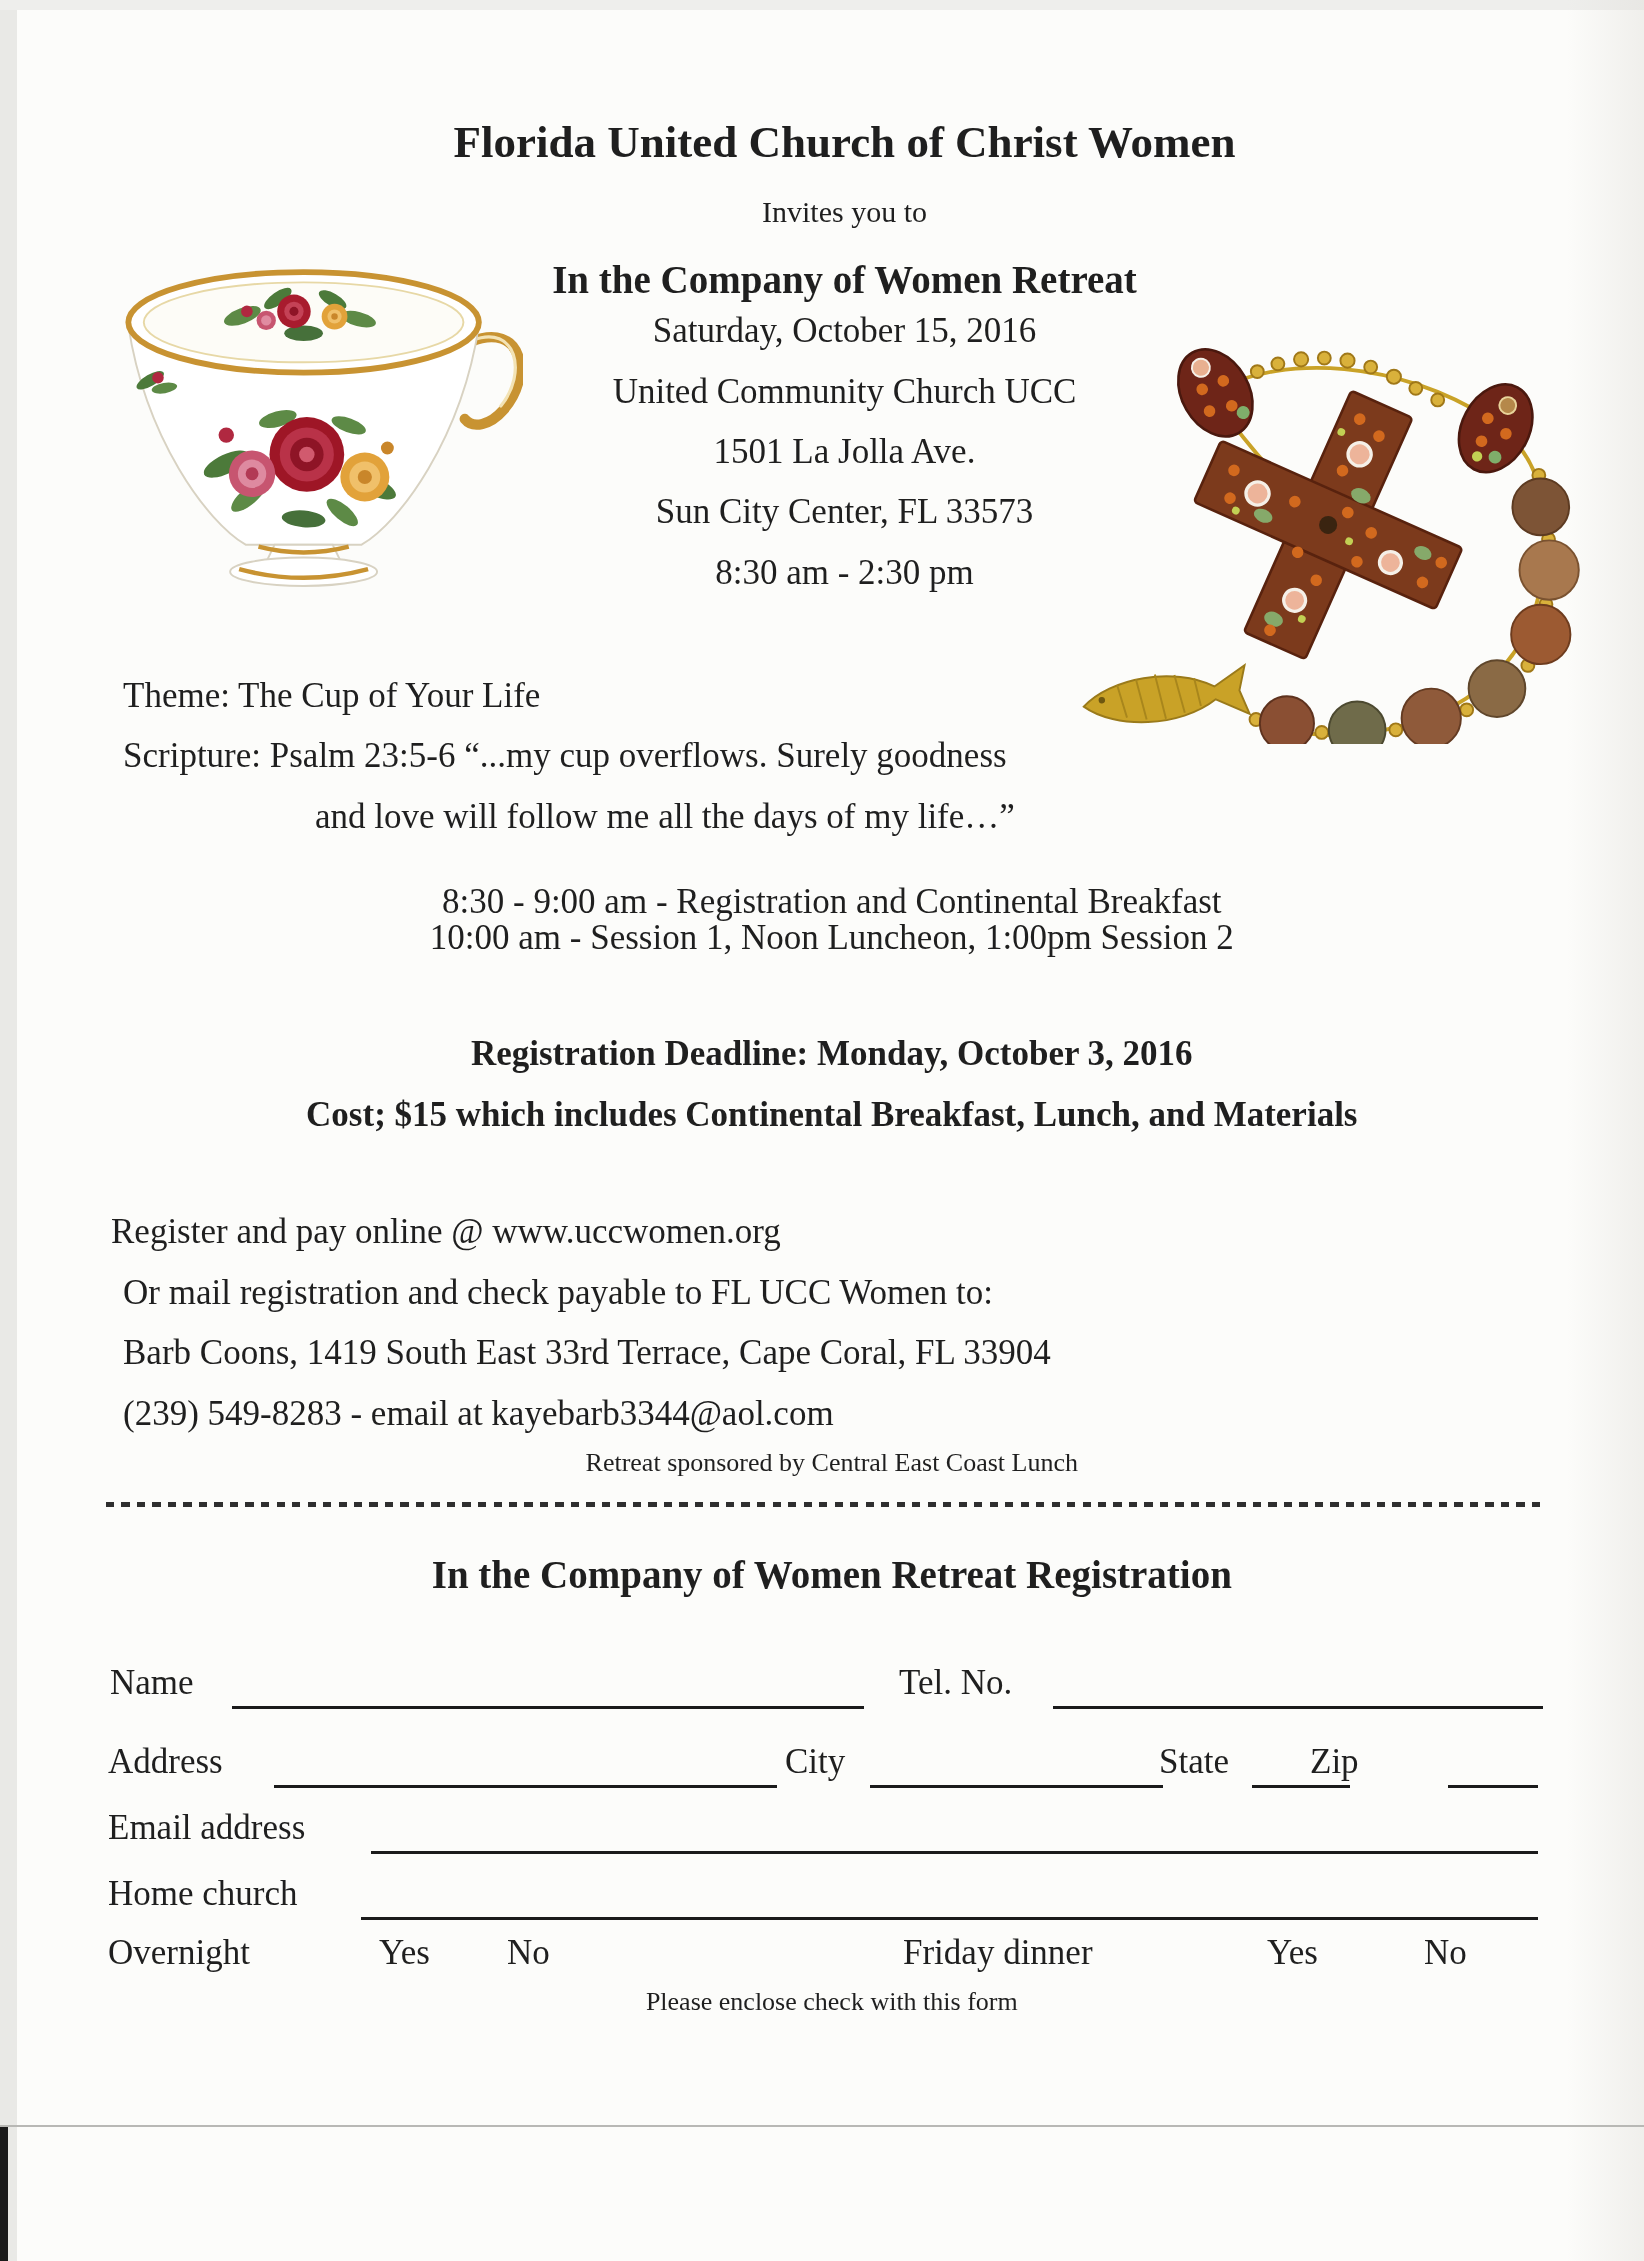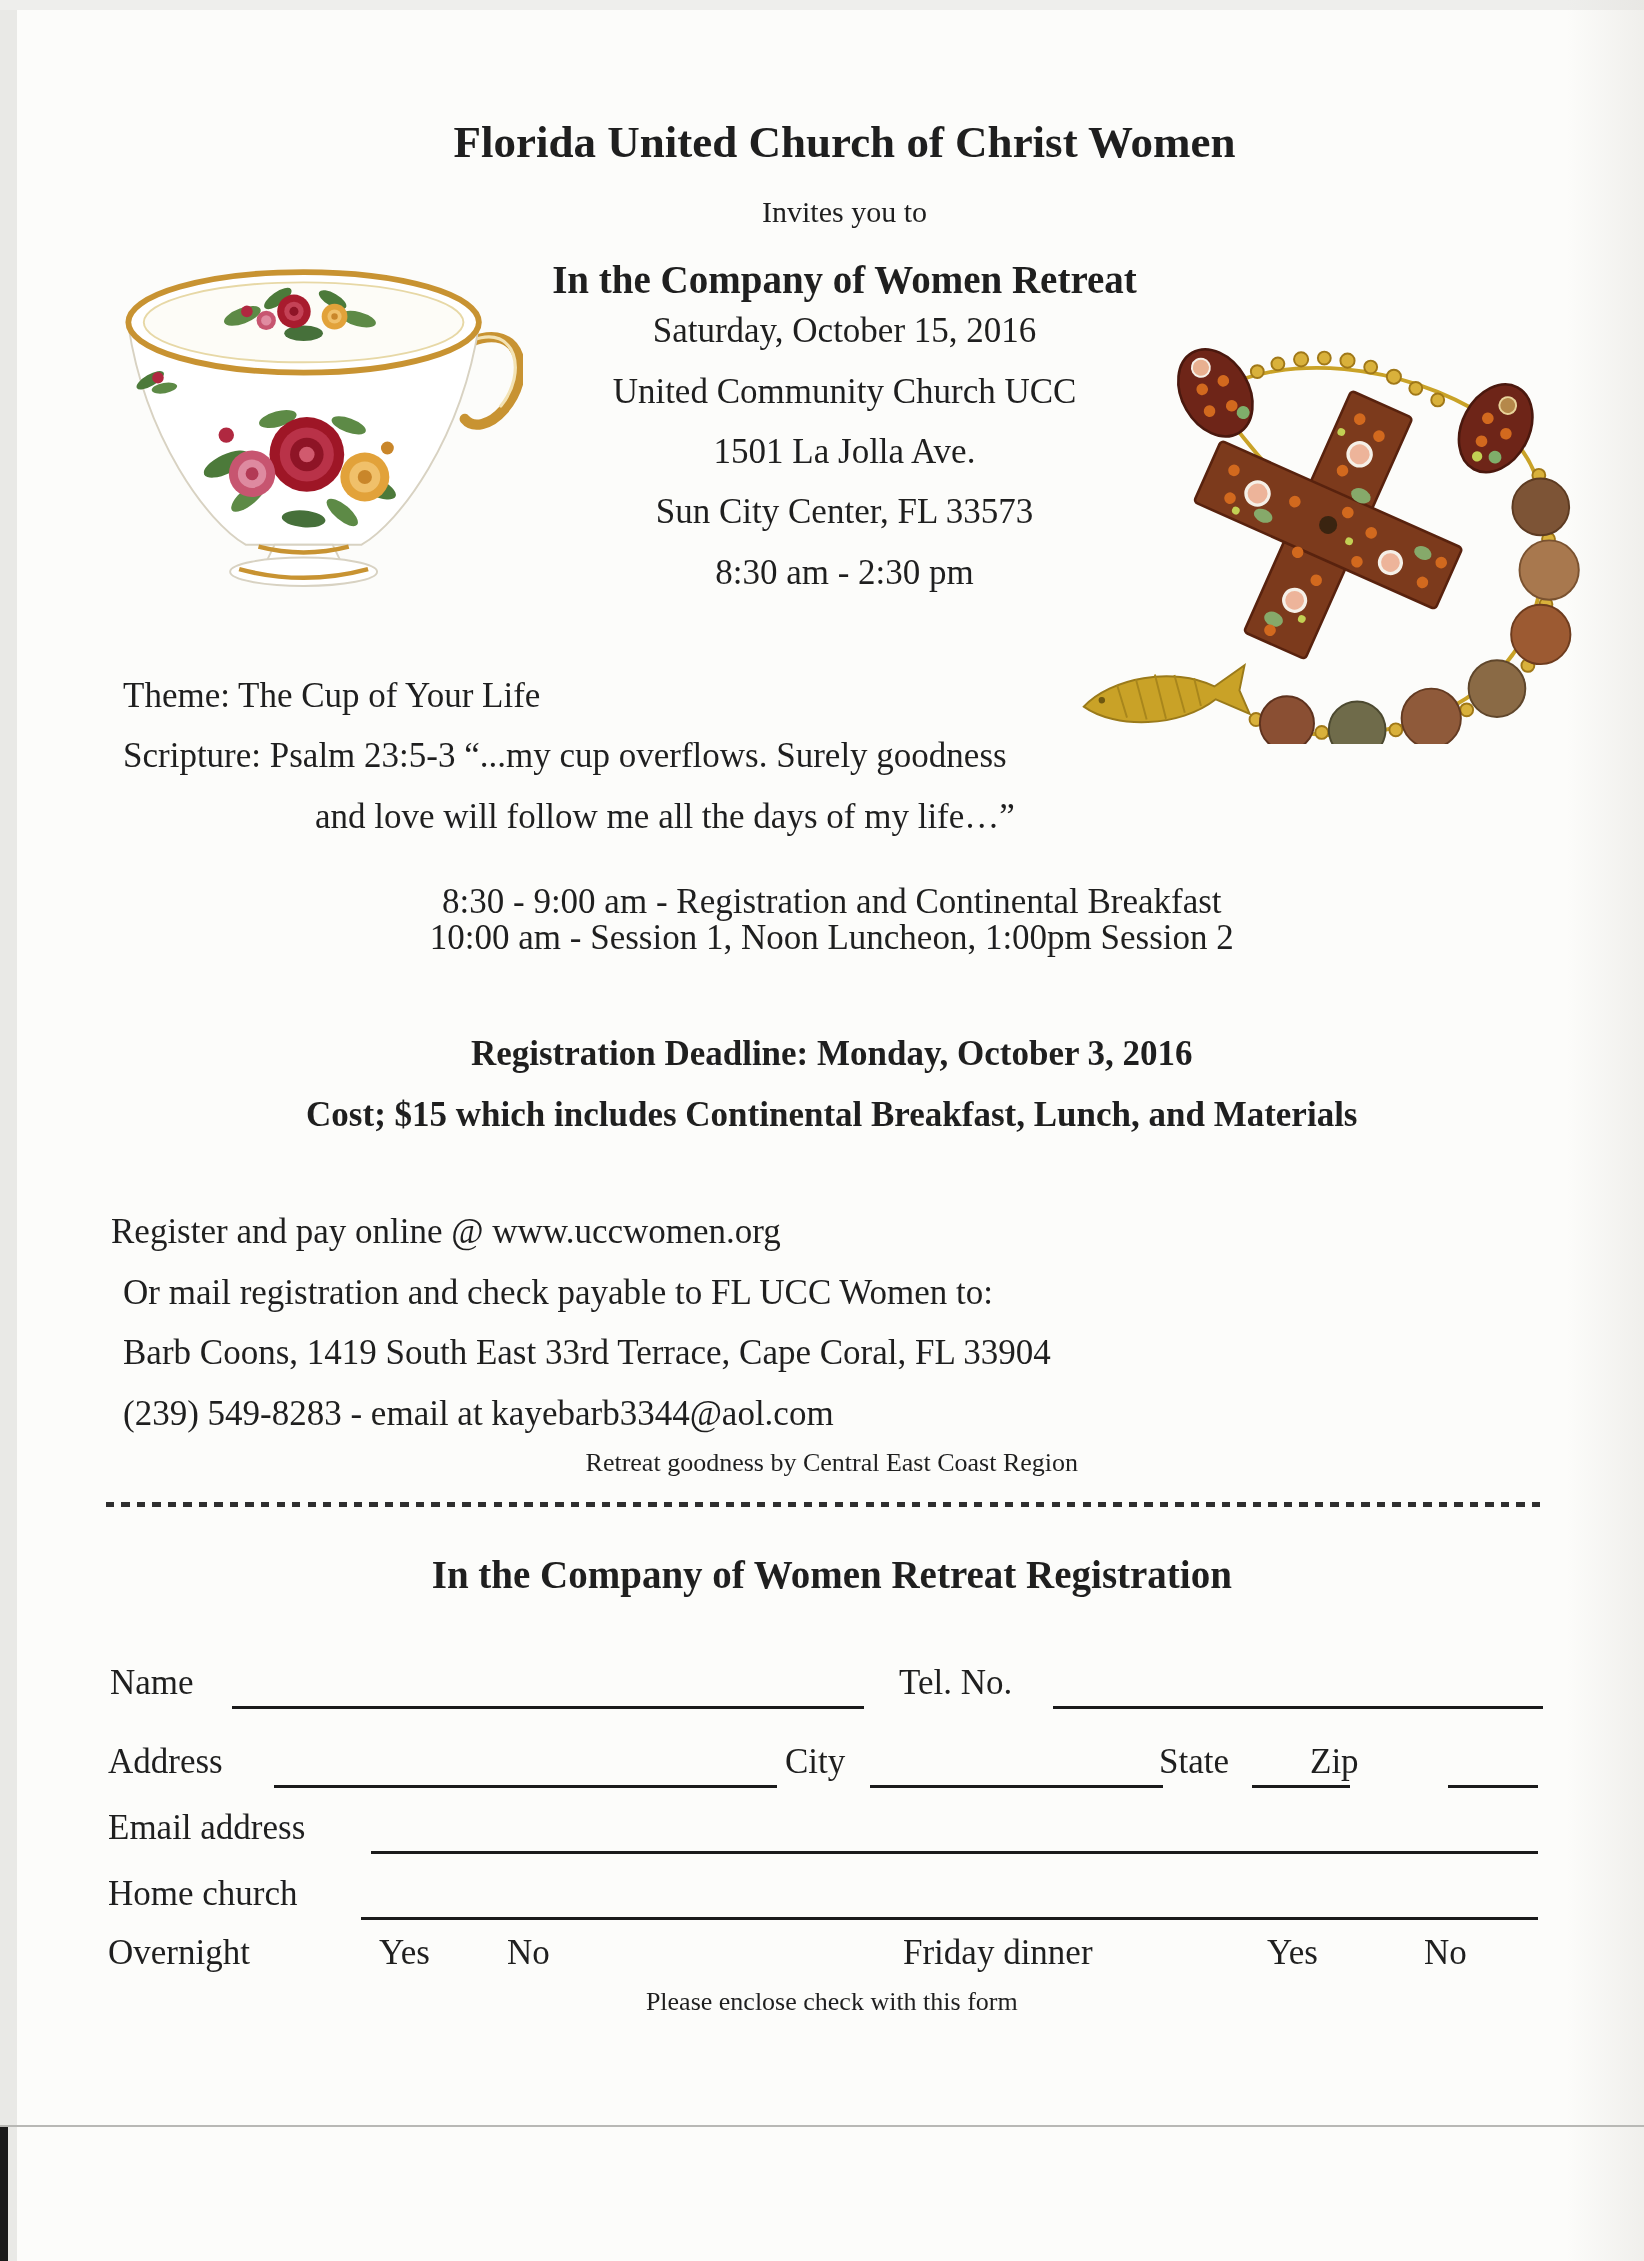--- a/index.html
+++ b/index.html
@@ -188,33 +188,33 @@
     <g fill="#c2d054">
         <circle cx="-40" cy="-140" r="6"></circle>
         <circle cx="40" cy="10" r="6"></circle>
         <circle cx="-140" cy="38" r="6"></circle>
         <circle cx="22" cy="150" r="6"></circle>
       </g>
   </g>
 </svg>
 
 <div class="line t-body" style="left:123px;top:676px">Theme: The Cup of Your Life</div>
-<div class="line t-body" style="left:123px;top:736px">Scripture: Psalm 23:5-3 “...my cup overflows. Surely goodness</div>
+<div class="line t-body" style="left:123px;top:736px">Scripture: Psalm 23:5-6 “...my cup overflows. Surely goodness</div>
 <div class="line t-body" style="left:315px;top:797px">and love will follow me all the days of my life…”</div>
 <div class="line center t-body" style="top:882px">8:30 - 9:00 am - Registration and Continental Breakfast</div>
 <div class="line center t-body" style="top:918px">10:00 am - Session 1, Noon Luncheon, 1:00pm Session 2</div>
 
 <div class="line center t-bold" style="top:1034px">Registration Deadline: Monday, October 3, 2016</div>
 <div class="line center t-bold" style="top:1095px">Cost; $15 which includes Continental Breakfast, Lunch, and Materials</div>
 
 <div class="line t-body" style="left:111px;top:1212px">Register and pay online @ www.uccwomen.org</div>
 <div class="line t-body" style="left:123px;top:1273px">Or mail registration and check payable to FL UCC Women to:</div>
 <div class="line t-body" style="left:123px;top:1333px">Barb Coons, 1419 South East 33rd Terrace, Cape Coral, FL 33904</div>
 <div class="line t-body" style="left:123px;top:1394px">(239) 549-8283 - email at kayebarb3344@aol.com</div>
-<div class="line center t-small" style="top:1448px">Retreat goodness by Central East Coast Region</div>
+<div class="line center t-small" style="top:1448px">Retreat sponsored by Central East Coast Lunch</div>
 
 <div class="dashes" style="left:106px;top:1502px;width:1441px"></div>
 
 <div class="line center t-formtitle" style="top:1553px">In the Company of Women Retreat Registration</div>
 
 <div class="form-row" style="top:1657px">
   <span class="flabel" style="left:110px">Name</span>
   <span class="fline" style="left:232px;width:632px"></span>
   <span class="flabel" style="left:899px">Tel. No.</span>
   <span class="fline" style="left:1053px;width:490px"></span>

